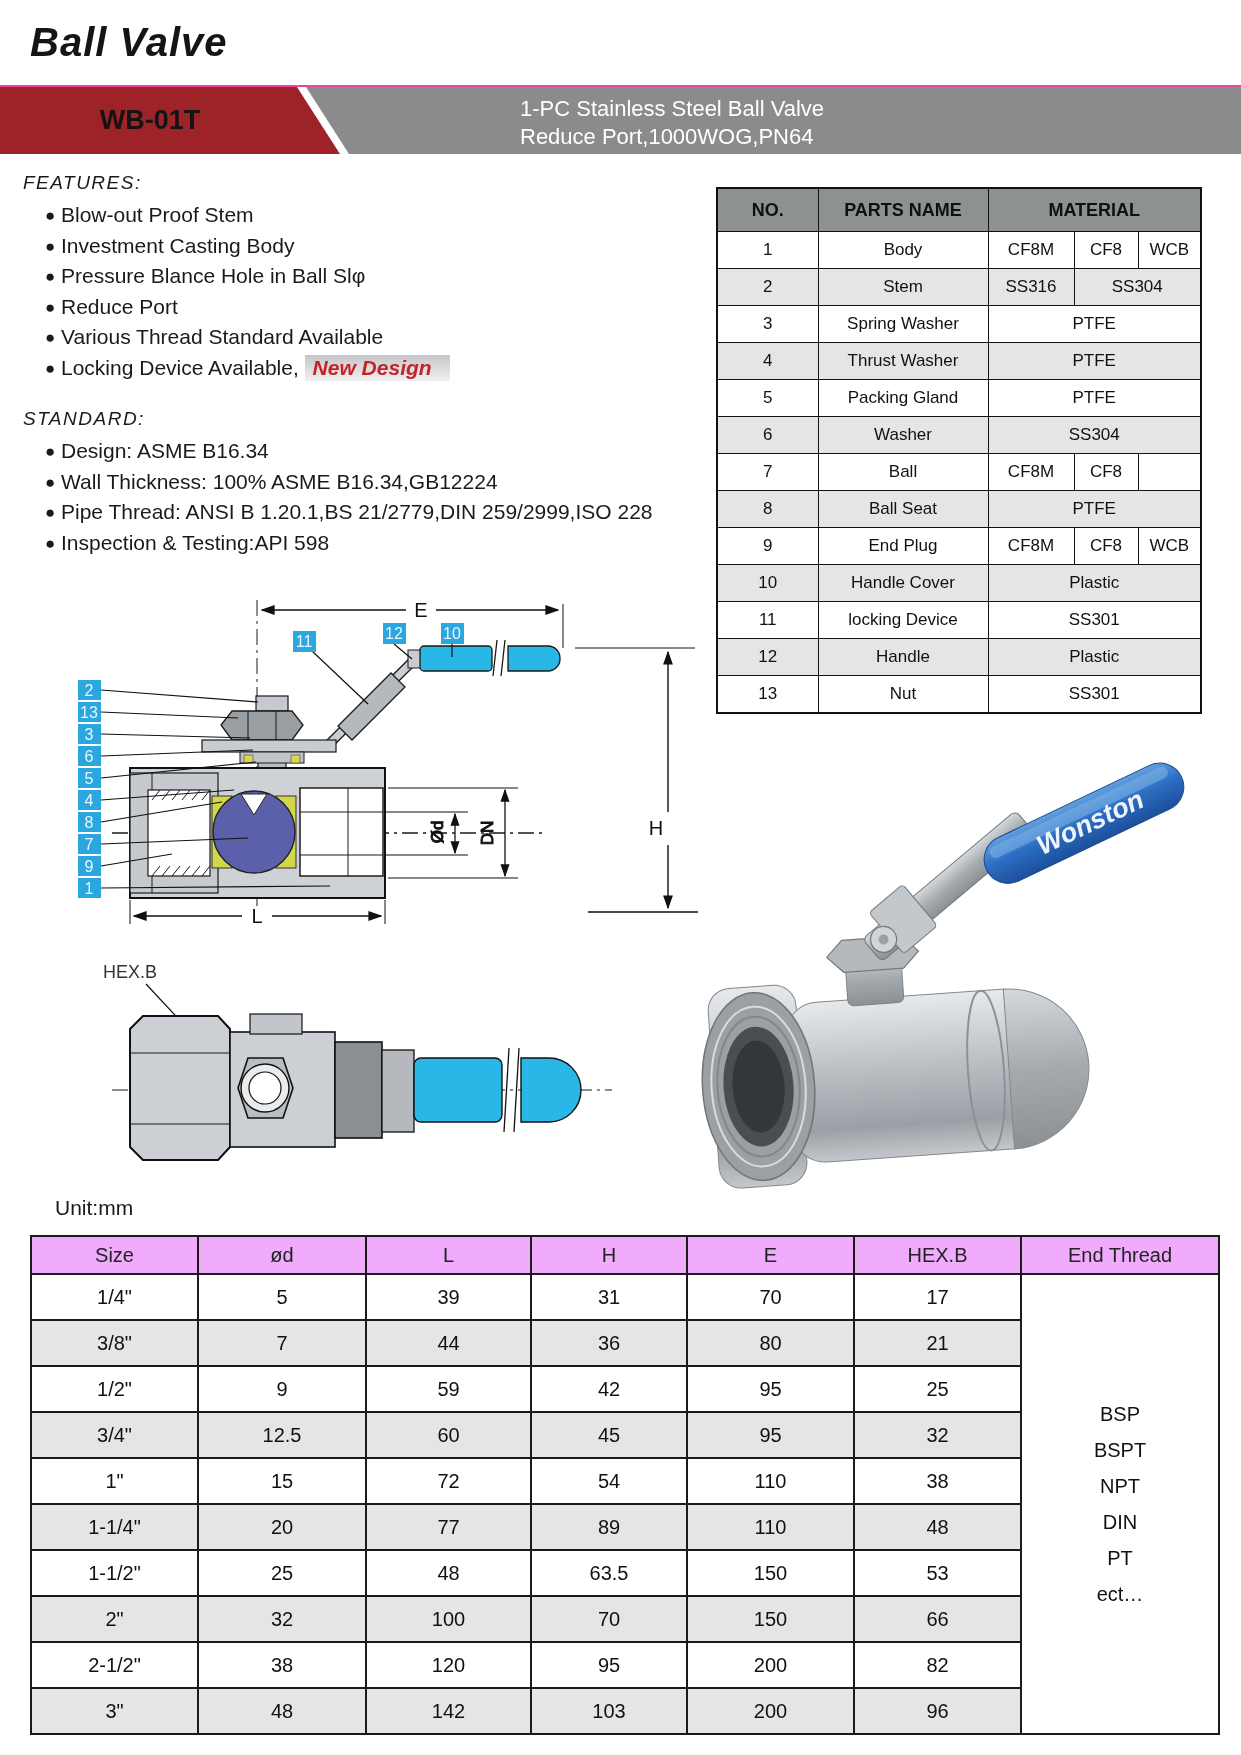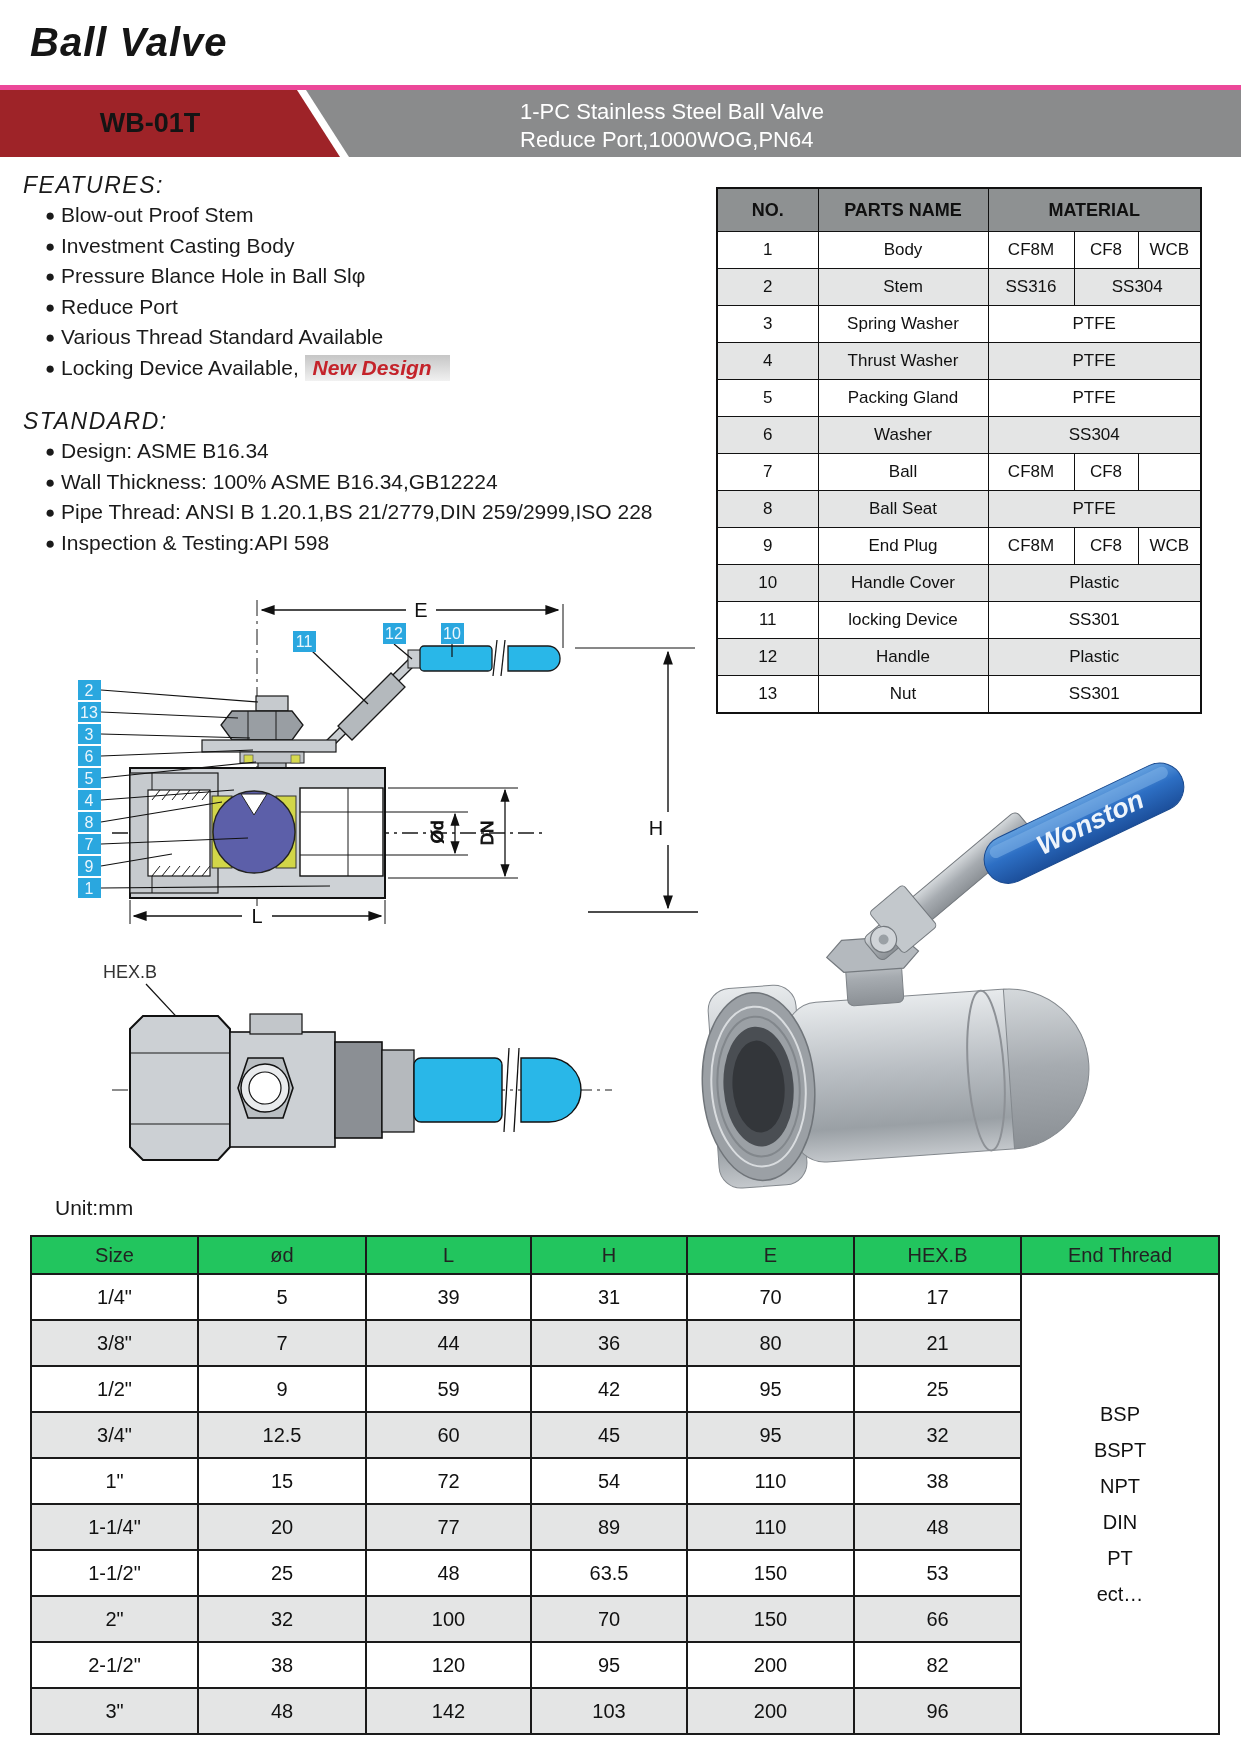--- a/index.html
+++ b/index.html
@@ -4,31 +4,31 @@
 <style>
   html,body{margin:0;padding:0;background:#fff;}
   #page{position:relative;width:1241px;height:1755px;background:#fff;overflow:hidden;
         font-family:"Liberation Sans",sans-serif;color:#111;border-radius:7px;}
   .abs{position:absolute;}
 
   
   #doc-title{left:30px;top:20px;font-size:40px;font-weight:bold;font-style:italic;letter-spacing:1px;color:#151515;}
 
   
-  #banner{left:0;top:85px;width:1241px;height:67px;border-top:5px solid #ec4899;}
+  #banner{left:0;top:85px;width:1241px;height:67px;border-top:2px solid #ec4899;}
   #banner-red{position:absolute;left:0;top:0;width:360px;height:67px;background:#9e2328;
               clip-path:polygon(0 0,297px 0,340px 67px,0 67px);}
   #banner-gray{position:absolute;left:0;top:0;width:1241px;height:67px;background:#8a8b8c;
               clip-path:polygon(306px 0,1241px 0,1241px 67px,349px 67px);border-bottom:2px solid #6e6f70;}
   #banner-model{position:absolute;left:60px;top:18px;width:180px;text-align:center;
                 font-size:27px;font-weight:bold;color:#141414;}
   #banner-text{position:absolute;left:520px;top:8px;color:#fff;font-size:22px;line-height:28px;}
 
   
-  .section-heading{font-size:23px;font-style:italic;letter-spacing:1.5px;color:#1a1a1a;}
+  .section-heading{font-size:19px;font-style:italic;letter-spacing:1.5px;color:#1a1a1a;}
   ul.plain{list-style:none;margin:0;padding:0;}
   ul.plain li{font-size:21px;line-height:29.6px;color:#1a1a1a;white-space:nowrap;}
   .bullet{margin-right:1px;font-size:17px;vertical-align:1px;}
   .new-design{font-style:italic;font-weight:bold;color:#c4232a;padding:1px 18px 2px 8px;
               background:linear-gradient(#c6c6c6,#f1f1f1);}
 
   
   #parts-table{left:716px;top:187px;}
   #parts-table table{border-collapse:collapse;table-layout:fixed;width:484px;}
   #parts-table th,#parts-table td{border:1px solid #111;text-align:center;vertical-align:middle;
@@ -38,21 +38,21 @@
   #parts-table table{border:2px solid #111;}
 
   
   #unit-label{left:55px;top:1196px;font-size:21px;color:#1a1a1a;}
 
   
   #dim-table{left:30px;top:1235px;}
   #dim-table table{border-collapse:collapse;table-layout:fixed;width:1188px;border:2px solid #1a1a1a;}
   #dim-table th,#dim-table td{border:2px solid #1a1a1a;text-align:center;vertical-align:middle;
      font-size:20px;padding:0;height:44px;}
-  #dim-table thead th{background:#22c55e;font-weight:normal;color:#222;height:36px;}
+  #dim-table thead th{background:#f0abfc;font-weight:normal;color:#222;height:36px;}
   #dim-table tbody tr:nth-child(odd) td{background:#fff;}
   #dim-table tbody tr:nth-child(even) td{background:#e4e5e5;}
   #dim-table td.end-thread{background:#fff !important;}
   .et-wrap div{line-height:36px;font-size:20px;}
 
   svg text{font-family:"Liberation Sans",sans-serif;}
 </style>
 </head>
 <body>
 

